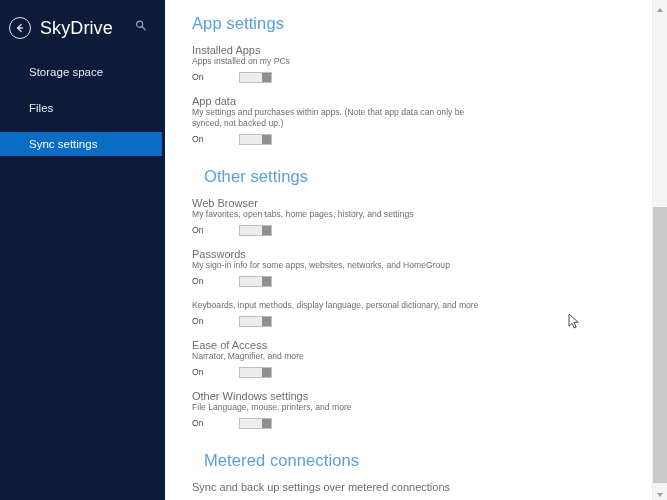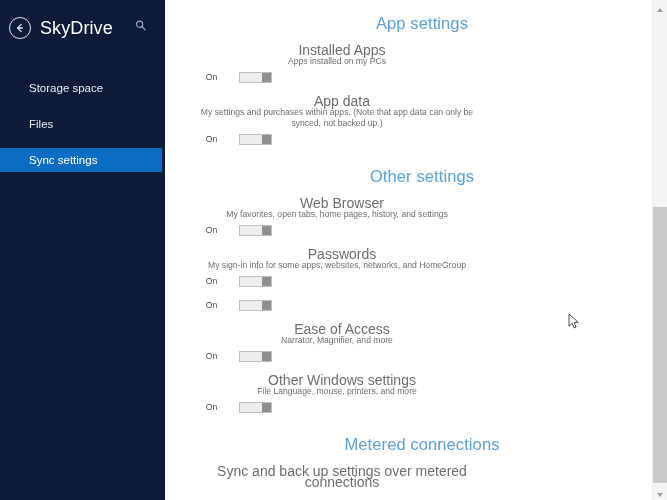--- a/index.html
+++ b/index.html
@@ -15,21 +15,20 @@
     background: #ffffff;
     position: relative;
   }
 
   
   #app {
     position: absolute;
     inset: 0;
     display: flex;
     background: #737373;
-    text-align: center;
   }
 
   
   #sidebar {
     width: 162px;
     flex: 0 0 162px;
     background: #0d1b38;
     position: relative;
     color: #ffffff;
   }
@@ -71,21 +70,21 @@
     transform: translateY(-50%);
     width: 18px;
     height: 18px;
     display: flex;
     align-items: center;
     justify-content: center;
     cursor: pointer;
   }
 
   #sidebar-nav {
-    margin-top: 20px;
+    margin-top: 4px;
   }
 
   .nav-item {
     height: 24px;
     display: flex;
     align-items: center;
     padding-left: 29px;
     font-size: 11.5px;
     color: #e8ecf4;
     white-space: nowrap;
@@ -122,29 +121,29 @@
     overflow: hidden;
   }
 
   .section-title {
     font-size: 16.5px;
     font-weight: 400;
     color: #5a9fd8;
     letter-spacing: .1px;
     margin-bottom: 12px;
   }
-  .section-title.tight-top { margin-top: 22px; }
+  .section-title.tight-top { margin-top: 22px; margin-left: 12px; }
 
   .setting {
     margin-bottom: 13px;
     max-width: 300px;
   }
 
   .setting-name {
-    font-size: 14px;
+    font-size: 11px;
     color: #6e6e6e;
     line-height: 11px;
   }
 
   .setting-desc {
     font-size: 8.6px;
     color: #6e6e6e;
     line-height: 11px;
     margin-top: 0px;
     max-width: 290px;
@@ -316,20 +315,21 @@
         <div class="setting-desc">My sign-in info for some apps, websites, networks, and HomeGroup</div>
         <div class="toggle-row">
           <div class="toggle-state">On</div>
           <div class="toggle on">
               <span class="knob"></span>
             </div>
         </div>
       </div>
 
       <div class="setting">
+        <div class="setting-desc">Keyboards, input methods, display language, personal dictionary, and more</div>
         <div class="toggle-row">
           <div class="toggle-state">On</div>
           <div class="toggle on">
               <span class="knob"></span>
             </div>
         </div>
       </div>
 
       <div class="setting">
         <div class="setting-name">Ease of Access</div>

